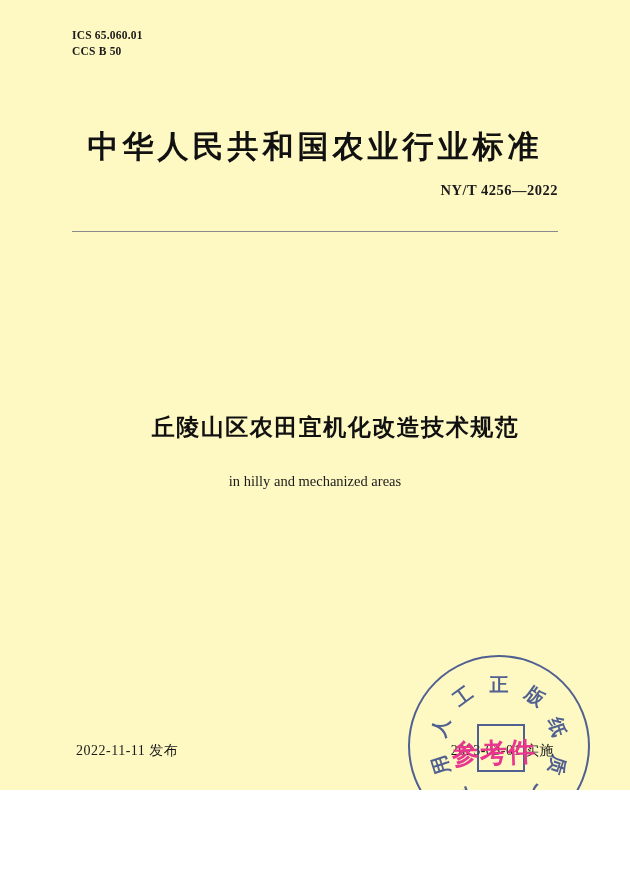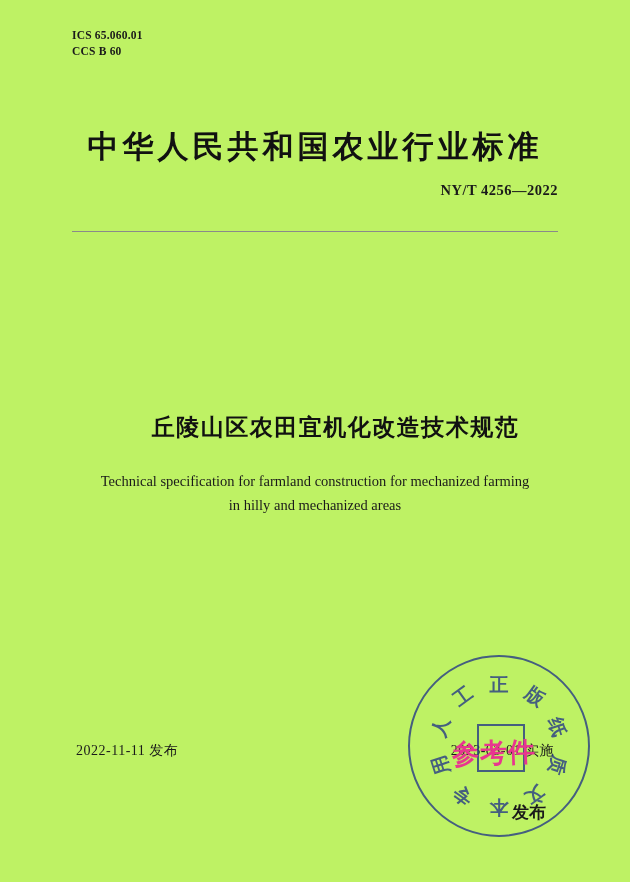--- a/index.html
+++ b/index.html
@@ -6,22 +6,22 @@
     margin: 0;
     padding: 0;
     background: #ffffff;
   }
   body {
     font-family: "Liberation Sans", sans-serif;
   }
   #page {
     position: relative;
     width: 630px;
-    height: 882px;
-    background: #bef264;
+    height: 790px;
+    background: #fef9c3;
     overflow: hidden;
   }
 
   
   .codes {
     position: absolute;
     left: 72px;
     top: 28px;
     font-family: "Liberation Serif", serif;
     font-size: 11.5px;
@@ -208,34 +208,33 @@
     transform: rotate(-2deg);
   }
 </style>
 </head>
 <body>
 
 <div id="page">
 
   <div class="codes">
     <div>ICS 65.060.01</div>
-    <div>CCS B 60</div>
+    <div>CCS B 50</div>
   </div>
 
 
   <div class="std-title">中华人民共和国农业行业标准</div>
 
   <div class="std-number">NY/T 4256—2022</div>
 
   <div class="rule"></div>
 
   <div class="doc-title-cn">丘陵山区农田宜机化改造技术规范</div>
 
   <div class="doc-title-en">
-    <div>Technical specification for farmland construction for mechanized farming</div>
     <div>in hilly and mechanized areas</div>
   </div>
 
   <div class="date-left">2022-11-11 发布</div>
   <div class="date-right">2023-03-01 实施</div>
 
   <div class="stamp">
     <div class="stamp-inner">
       <div class="stamp-square"></div>
       <span class="stamp-char" style="left:50%;top:50%;transform:rotate(0deg) translate(0,-62px);">正</span>

